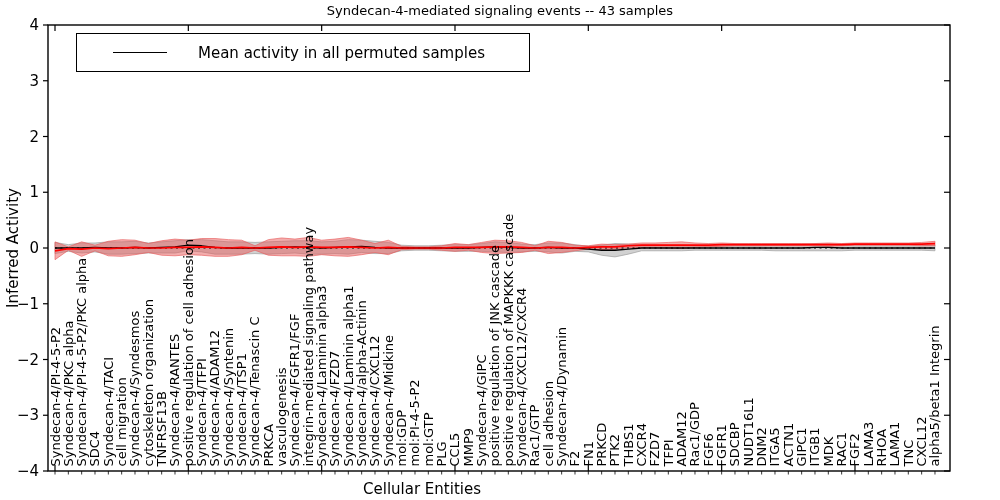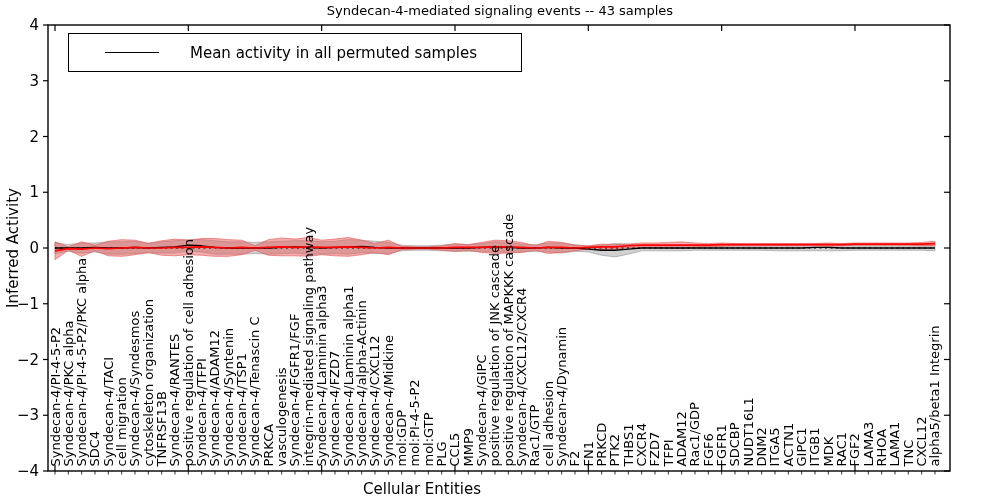--- a/index.html
+++ b/index.html
@@ -13,21 +13,21 @@
   }
   .xlabel{
     position:absolute;top:480px;left:0;width:844px;text-align:center;
     font-size:15px;
   }
   .ylabel{
     position:absolute;left:-57px;top:239px;width:140px;height:18px;
     text-align:center;font-size:15px;transform:rotate(-90deg);
   }
   .legend{
-    position:absolute;left:68px;top:33px;width:452px;
+    position:absolute;left:76px;top:33px;width:452px;
     border:1.6px solid #000;background:#fff;padding:5px 0;
   }
   .legend-row{display:flex;align-items:center;height:27px;}
   .legend-swatch{width:54px;height:0;border-top:1.8px solid #000;margin:0 31px 0 36px;flex:0 0 auto;}
   .legend-label{font-size:15px;white-space:nowrap;}
   svg{position:absolute;left:0;top:0;}
   text{font-family:"DejaVu Sans",sans-serif;}
 </style>
 </head>
 <body>

